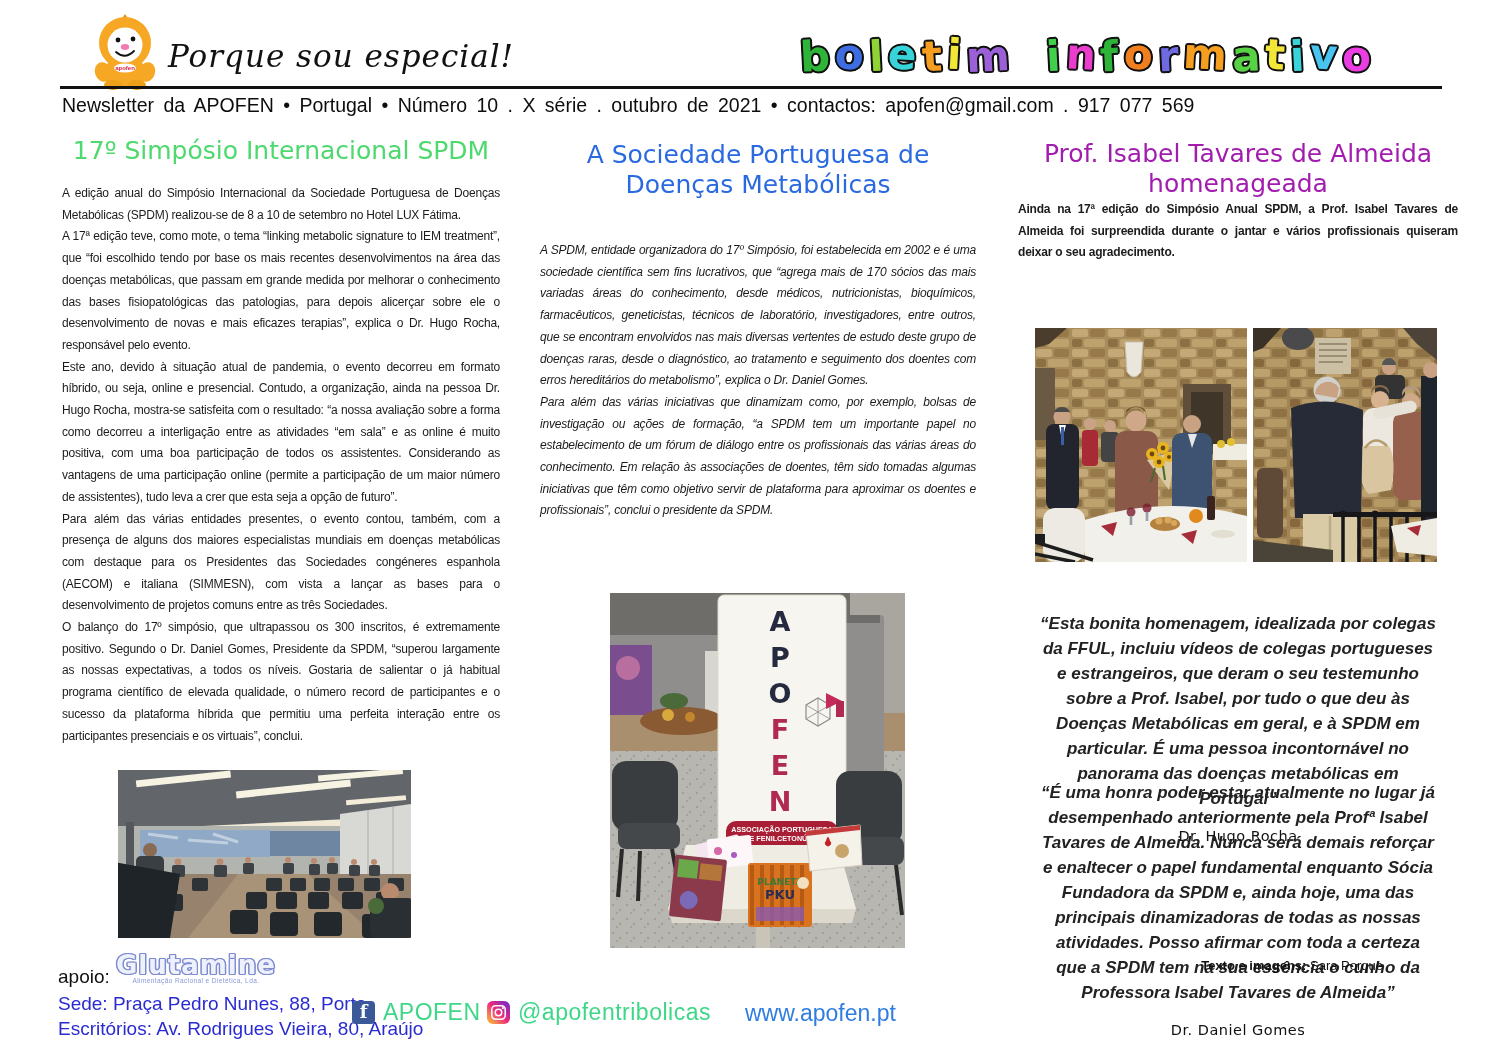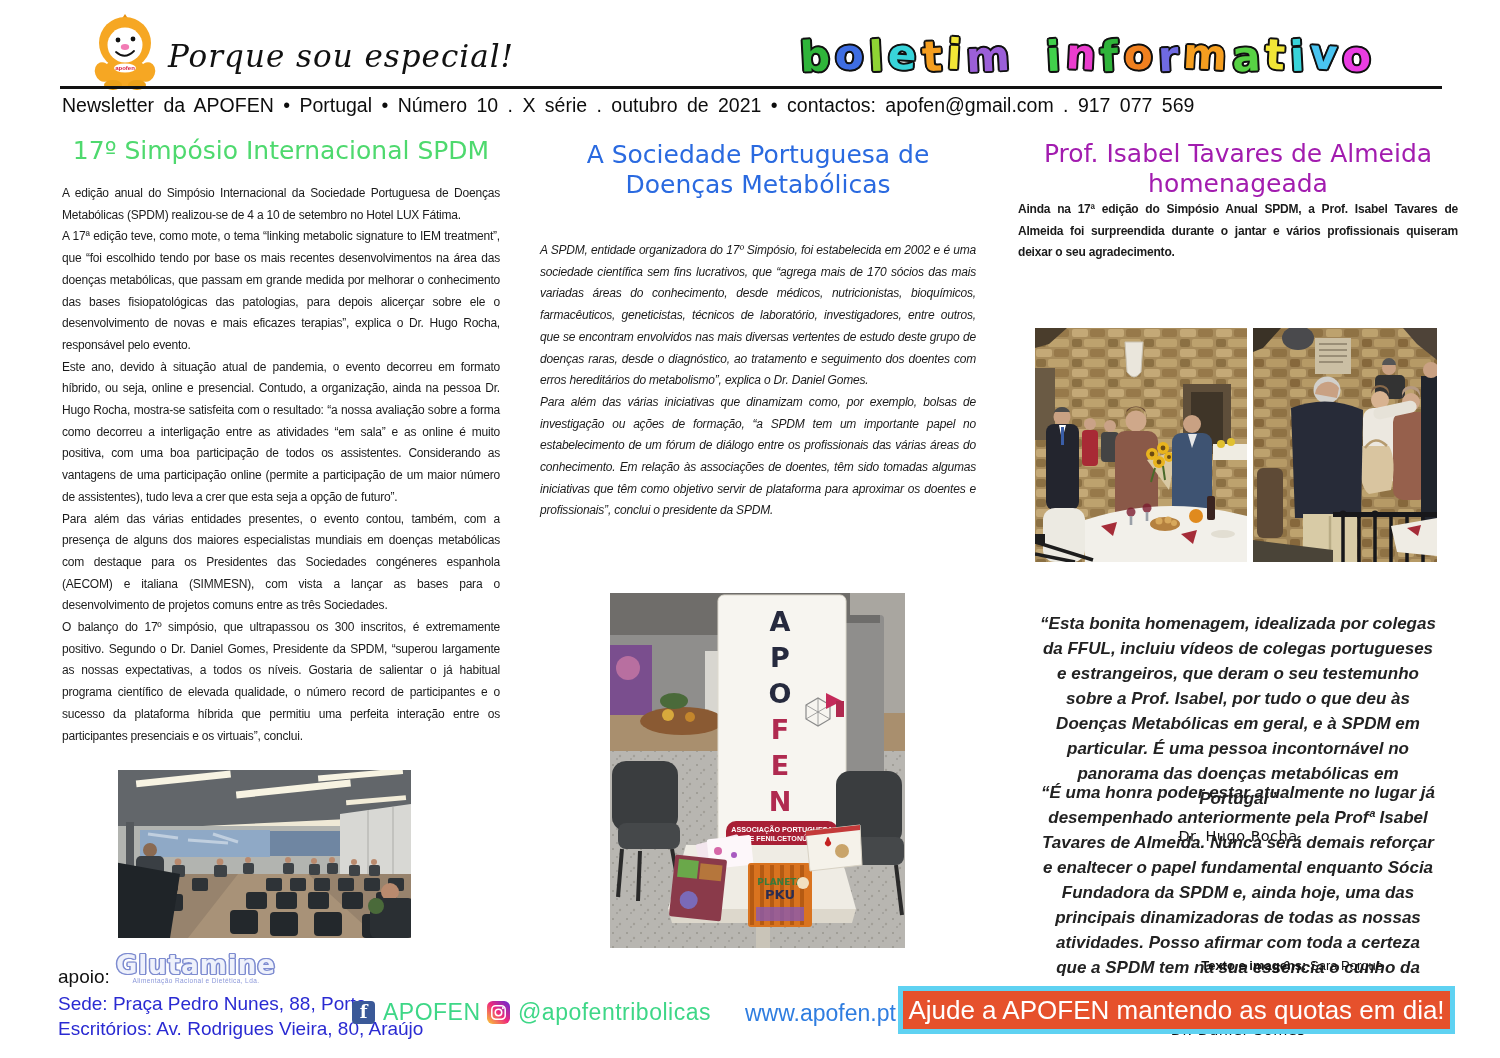--- a/index.html
+++ b/index.html
@@ -83,21 +83,21 @@
 
   <div class="masthead"><span style="color: rgb(47, 180, 58);">b</span><span style="color: rgb(62, 109, 226);">o</span><span style="color: rgb(143, 212, 52);">l</span><span style="color: rgb(56, 212, 218);">e</span><span style="color: rgb(245, 158, 31);">t</span><span style="color: rgb(242, 230, 54);">i</span><span style="color: rgb(155, 95, 216);">m</span><span class="gap">&nbsp;</span><span style="color: rgb(65, 208, 75);">i</span><span style="color: rgb(234, 61, 206);">n</span><span style="color: rgb(47, 180, 58);">f</span><span style="color: rgb(240, 128, 31);">o</span><span style="color: rgb(111, 106, 226);">r</span><span style="color: rgb(245, 158, 31);">m</span><span style="color: rgb(87, 210, 68);">a</span><span style="color: rgb(242, 230, 54);">t</span><span style="color: rgb(56, 212, 218);">i</span><span style="color: rgb(73, 196, 240);">v</span><span style="color: rgb(234, 61, 226);">o</span></div>
 
   <div class="head-rule"></div>
 
   <div class="info-line">Newsletter da APOFEN • Portugal • Número 10 . X série . outubro de 2021 • contactos: apofen@gmail.com . 917 077 569</div>
 
   <div class="col c1" style="left:62px;width:438px;">
     <h2 style="">17º Simpósio Internacional SPDM</h2>
     <div class="body-text" style="margin-top:17px;">
-      <p>A edição anual do Simpósio Internacional da Sociedade Portuguesa de Doenças Metabólicas (SPDM) realizou-se de 4 a 10 de setembro no Hotel LUX Fátima.</p>
+      <p>A edição anual do Simpósio Internacional da Sociedade Portuguesa de Doenças Metabólicas (SPDM) realizou-se de 8 a 10 de setembro no Hotel LUX Fátima.</p>
       <p>A 17ª edição teve, como mote, o tema “linking metabolic signature to IEM treatment”, que “foi escolhido tendo por base os mais recentes desenvolvimentos na área das doenças metabólicas, que passam em grande medida por melhorar o conhecimento das bases fisiopatológicas das patologias, para depois alicerçar sobre ele o desenvolvimento de novas e mais eficazes terapias”, explica o Dr. Hugo Rocha, responsável pelo evento.</p>
       <p>Este ano, devido à situação atual de pandemia, o evento decorreu em formato híbrido, ou seja, online e presencial. Contudo, a organização, ainda na pessoa Dr. Hugo Rocha, mostra-se satisfeita com o resultado: “a nossa avaliação sobre a forma como decorreu a interligação entre as atividades “em sala” e as online é muito positiva, com uma boa participação de todos os assistentes. Considerando as vantagens de uma participação online (permite a participação de um maior número de assistentes), tudo leva a crer que esta seja a opção de futuro”.</p>
       <p>Para além das várias entidades presentes, o evento contou, também, com a presença de alguns dos maiores especialistas mundiais em doenças metabólicas com destaque para os Presidentes das Sociedades congéneres espanhola (AECOM) e italiana (SIMMESN), com vista a lançar as bases para o desenvolvimento de projetos comuns entre as três Sociedades.</p>
       <p>O balanço do 17º simpósio, que ultrapassou os 300 inscritos, é extremamente positivo. Segundo o Dr. Daniel Gomes, Presidente da SPDM, “superou largamente as nossas expectativas, a todos os níveis. Gostaria de salientar o já habitual programa científico de elevada qualidade, o número record de participantes e o sucesso da plataforma híbrida que permitiu uma perfeita interação entre os participantes presenciais e os virtuais”, conclui.</p>
     </div>
   </div>
 
   <svg class="photo" style="left:118px;top:770px" width="293" height="168" viewBox="0 0 293 168">
     <rect width="293" height="168" fill="#c7c8c4"></rect>
     <polygon points="0,0 293,0 293,50 0,64" fill="#62666a"></polygon>
@@ -448,15 +448,14 @@
       <rect width="24" height="24" rx="6" fill="url(#ig)"></rect>
       <rect x="5" y="5" width="14" height="14" rx="4" fill="none" stroke="#fff" stroke-width="1.6"></rect>
       <circle cx="12" cy="12" r="3.4" fill="none" stroke="#fff" stroke-width="1.6"></circle>
       <circle cx="16.6" cy="7.4" r="1.1" fill="#fff"></circle>
     </svg>
     <span class="handle-green">@apofentribolicas</span>
   </div>
 
   <div class="website">www.apofen.pt</div>
 
-  <div class="cta-banner">Ajude a APOFEN mantendo as quotas em dia!</div>
 
 </div>
 
 </body></html>

